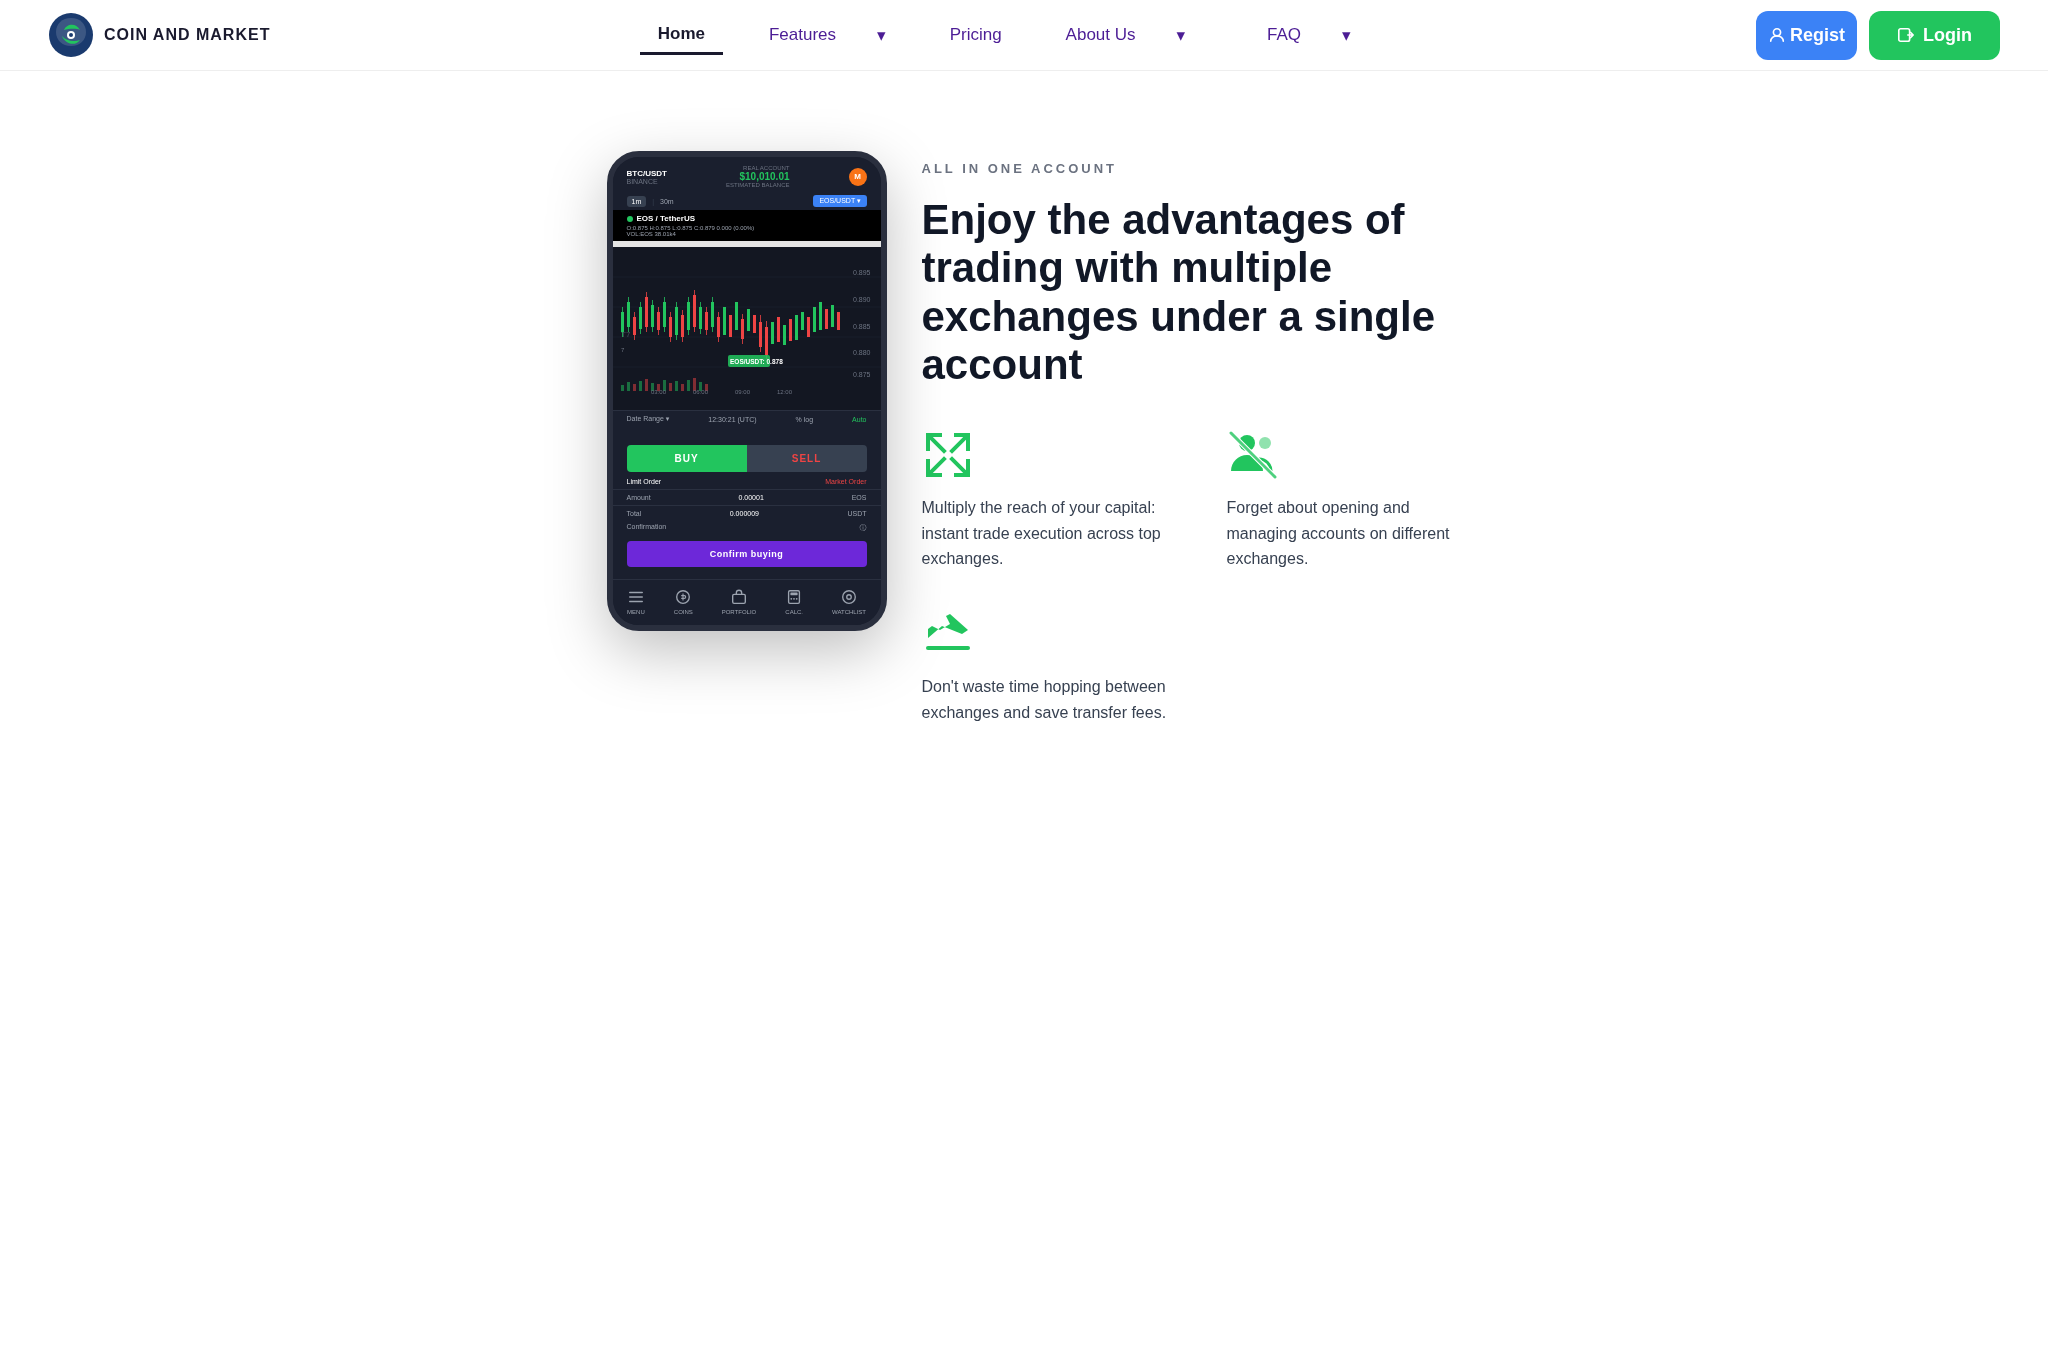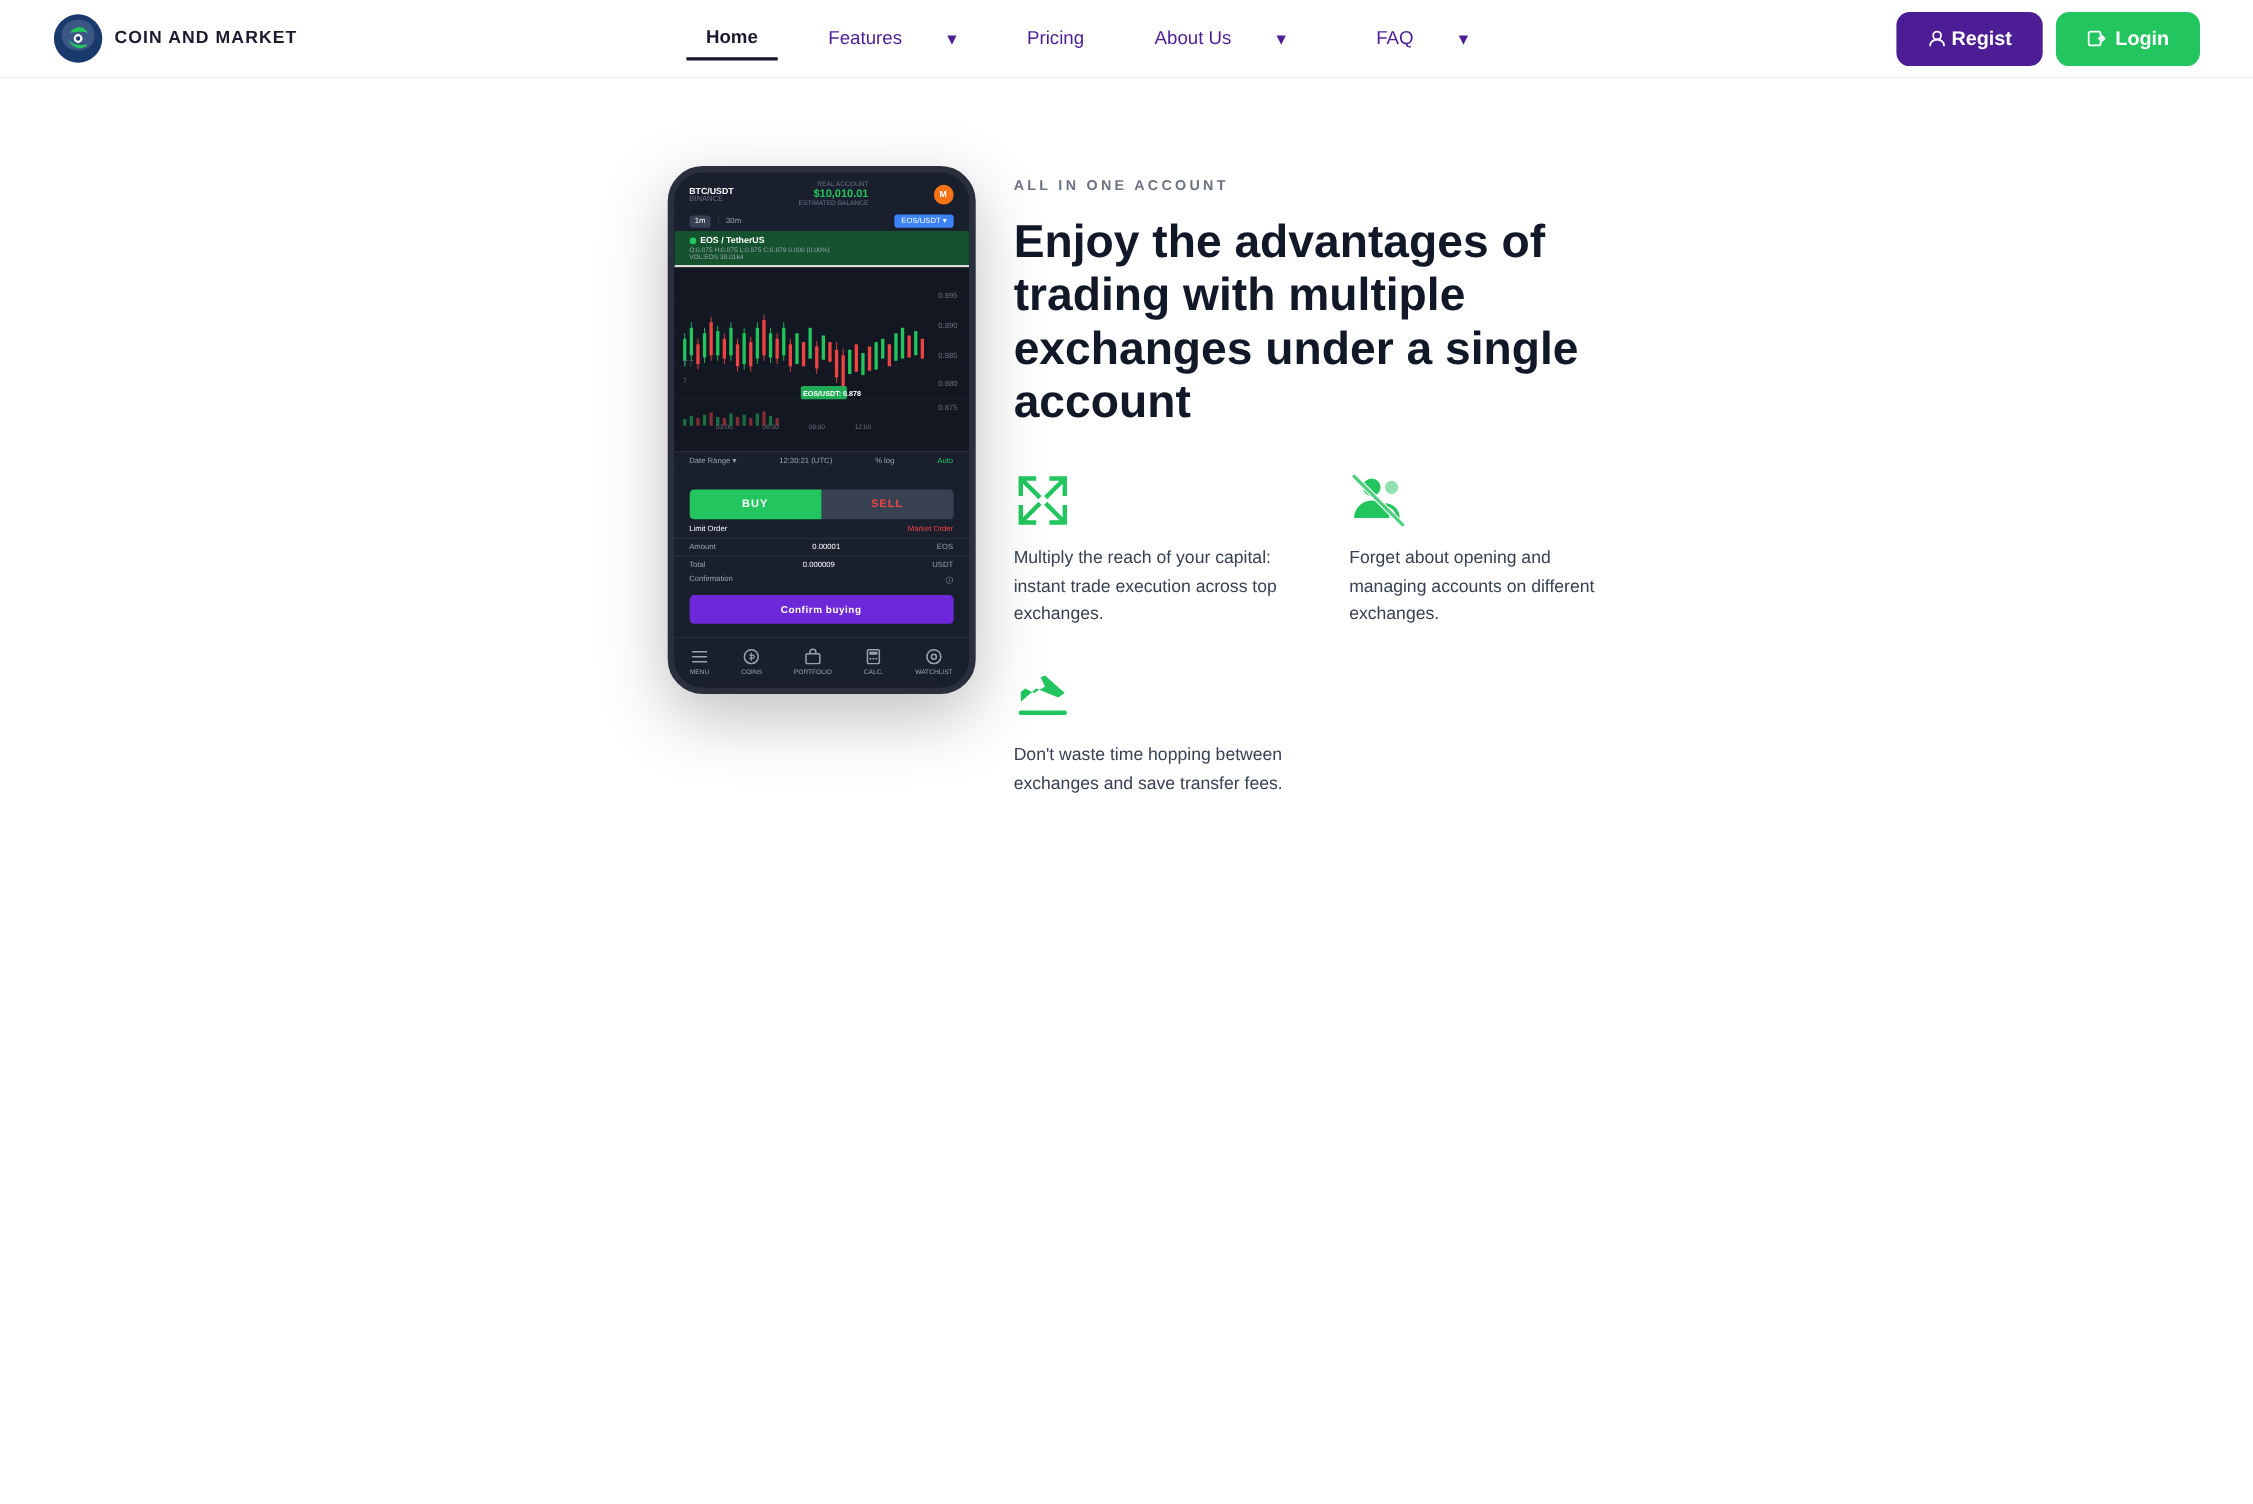--- a/index.html
+++ b/index.html
@@ -53,24 +53,24 @@
       color: #1a1a2e;
       font-weight: 700;
       border-bottom: 3px solid #1a1a2e;
     }
     .nav-chevron { font-size: 12px; color: #555; }
     .nav-buttons {
       display: flex;
       gap: 12px;
     }
     .btn-register {
-      background: #4c1d95;
+      background: #3b82f6;
       color: #fff;
       border: none;
-      padding: 14px 28px;
+      padding: 14px 12px;
       border-radius: 12px;
       font-size: 18px;
       font-weight: 600;
       cursor: pointer;
       display: flex;
       align-items: center;
       gap: 4px;
     }
     .btn-login {
       background: #22c55e;
@@ -144,22 +144,22 @@
 
     
     .phone-chart-area {
       background: #131722;
       position: relative;
       height: 200px;
       overflow: hidden;
     }
     .phone-chart-header {
       padding: 4px 14px;
-      background: #14532d;
-      border-bottom: 2px solid #e5e5e5;
+      background: #000000;
+      border-bottom: 6px solid #e5e5e5;
     }
     .phone-chart-pair { color: #fff; font-size: 8px; font-weight: 700; display: flex; align-items: center; gap: 4px; }
     .phone-chart-dot { width: 6px; height: 6px; background: #22c55e; border-radius: 50%; display: inline-block; }
     .phone-chart-data { color: #9ca3af; font-size: 6px; margin-top: 2px; }
     .phone-chart-vol { color: #9ca3af; font-size: 6px; }
 
     .phone-chart-svg {
       width: 100%;
       height: 150px;
       display: block;

